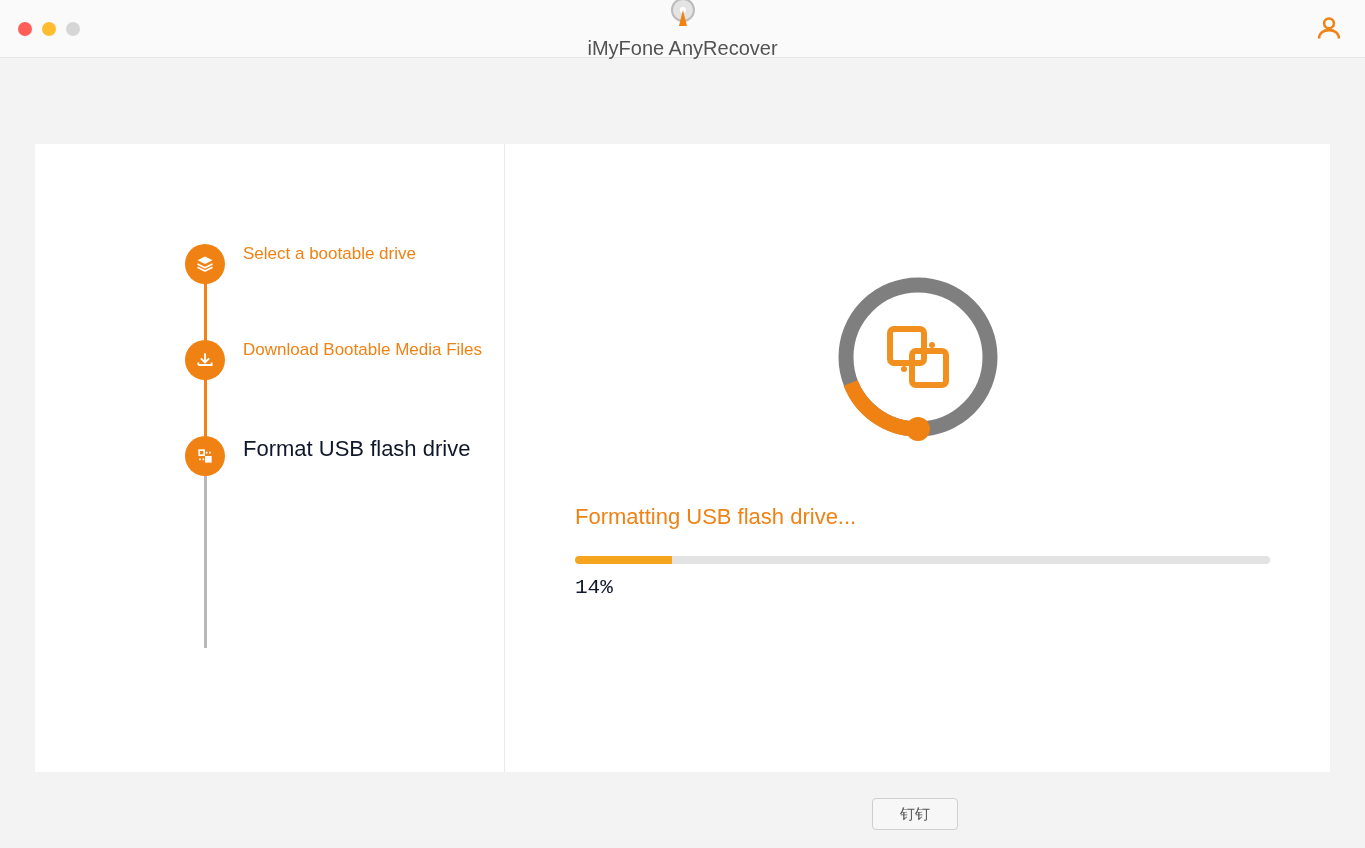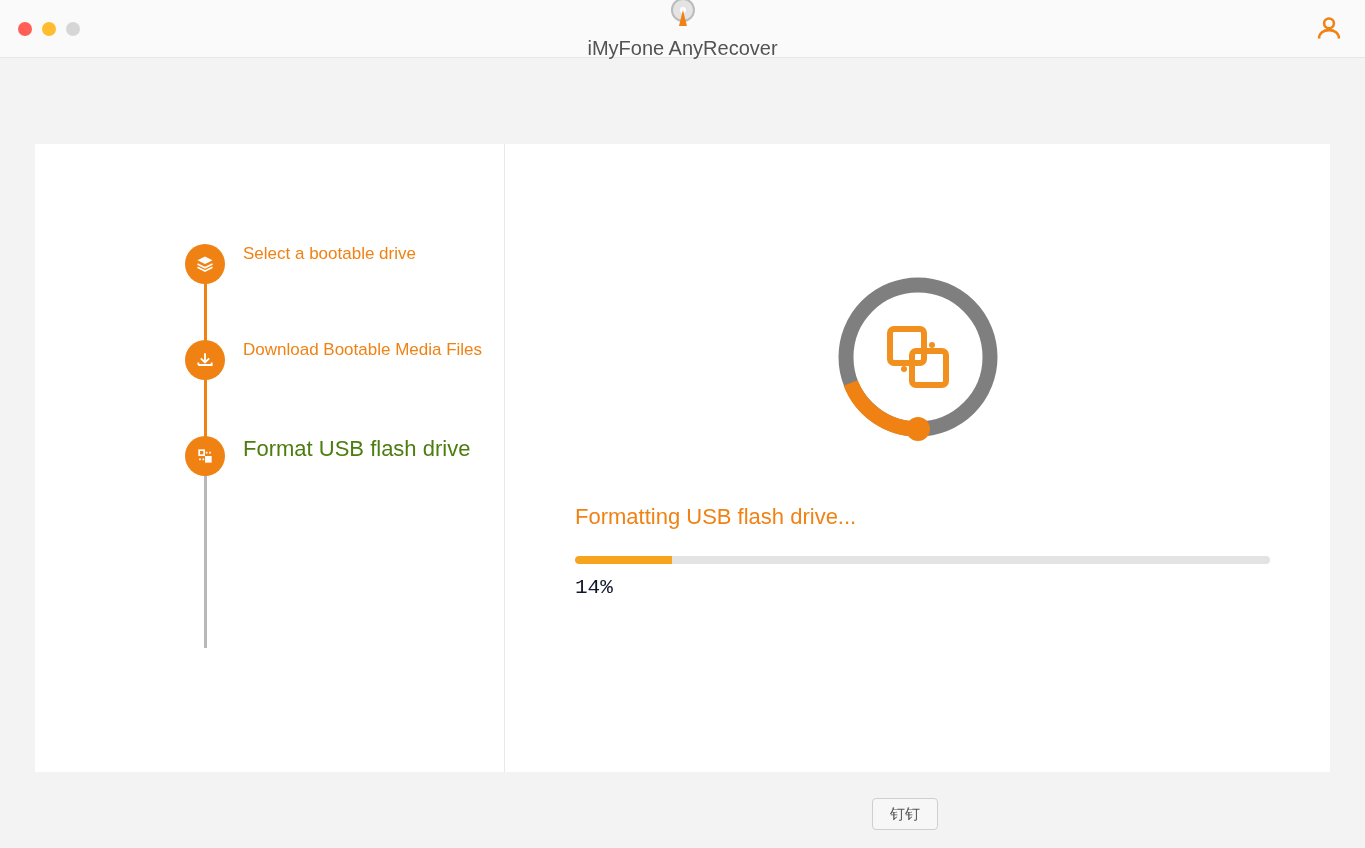--- a/index.html
+++ b/index.html
@@ -86,21 +86,21 @@
     z-index: 2;
   }
   .step-dot.done { background: #f08214; }
   .step-dot.current { background: #f08214; }
   .step-dot.pending { background: #b8b8b8; }
   .step-label {
     font-size: 17px;
     color: #7a7a7a;
   }
   .step.done .step-label { color: #f08214; }
-  .step.current .step-label { color: #4d7c0f; font-size: 22px; }
+  .step.current .step-label { color: #0f172a; font-size: 22px; }
   .connector {
     position: absolute;
     left: 19px;
     width: 3px;
     z-index: 1;
   }
   .connector.orange { background: #f08214; }
   .connector.grey { background: #b8b8b8; }
   .right-pane {
     flex: 1;
@@ -143,21 +143,21 @@
     top: 432px;
     left: 70px;
     font-size: 21px;
     color: #0f172a;
     font-family: Liberation Mono, monospace;
   }
   .taskbar-pop {
     position: absolute;
     bottom: 18px;
     left: 872px;
-    width: 66px;
+    width: 86px;
     height: 32px;
     background: #f7f7f7;
     border: 1px solid #cfcfcf;
     border-radius: 4px;
     display: flex;
     align-items: center;
     justify-content: center;
     font-size: 15px;
     color: #555;
   }

